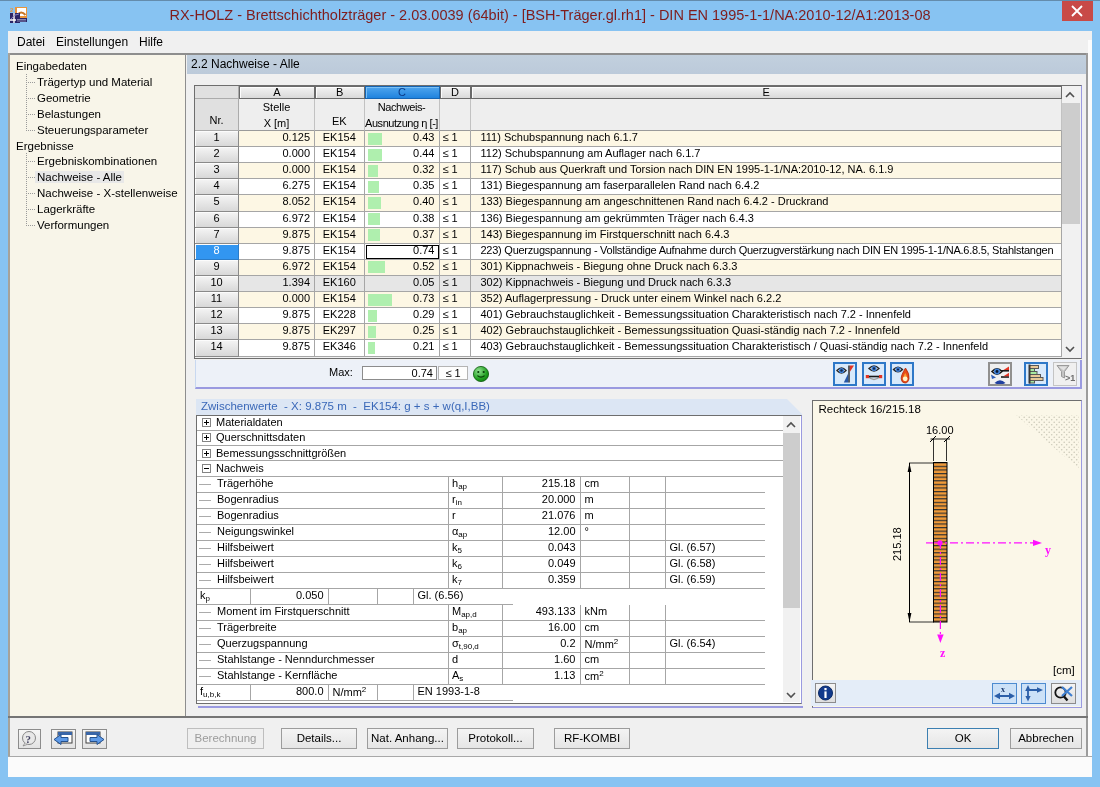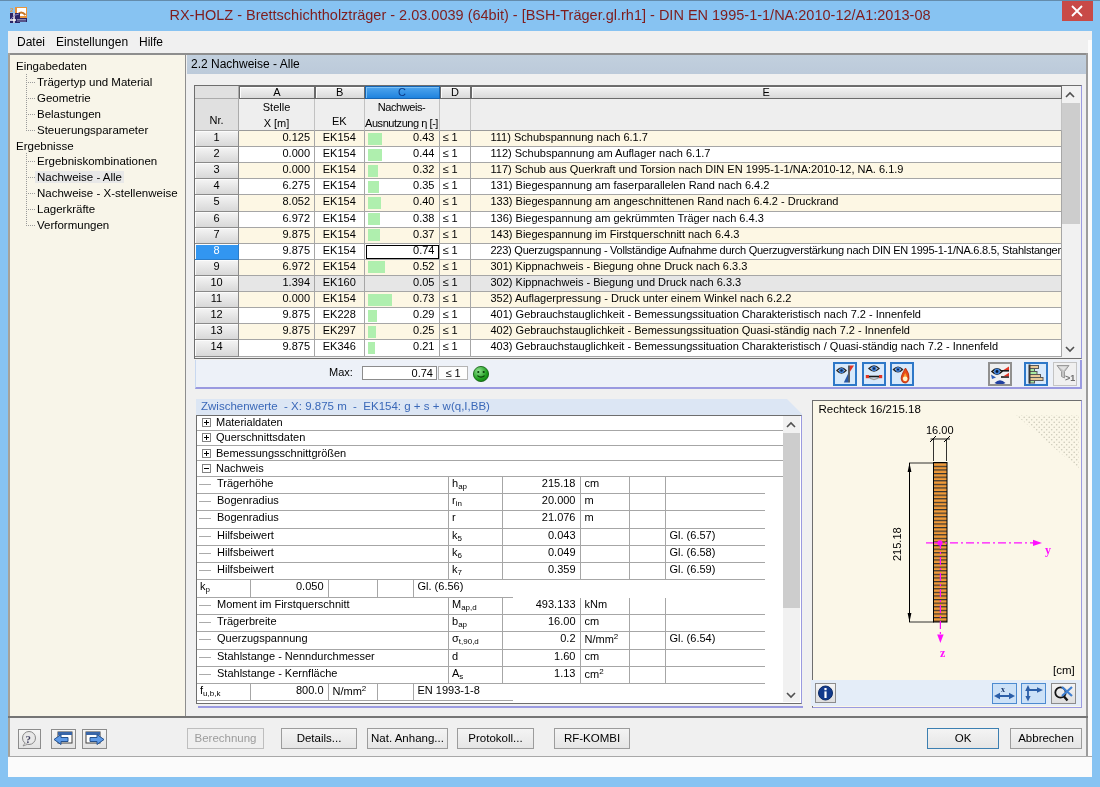--- a/index.html
+++ b/index.html
@@ -45,21 +45,21 @@
 .w0{width:44px}.w1{width:76px}.w2{width:49.5px}.w3{width:75px}.w4{width:31px}.w5{width:591.5px}
 #tbody { position:absolute; left:0; top:45px; width:867px; height:225.5px; display:flex; flex-direction:column; }
 .trow { flex:1; display:flex; }
 .trow .cell { background:#fff; }
 .trow.odd .cell { background:#FDF7E4; }
 .trow.gray .cell { background:#E6E6E6; }
 .nr { background:linear-gradient(#F5F5F5,#D8D8D8) !important; border-right:1px solid #8A8A8A; border-bottom:1px solid #8A8A8A; box-shadow:inset 1px 1px 0 #FCFCFC; text-align:center; }
 .nrsel { background:#3296F1 !important; color:#fff; border-right:1px solid #2B7CC8; border-bottom:1px solid #2B7CC8; }
 .ra { text-align:right; padding-right:4px; }
 .ct { text-align:center; }
-.le { padding-left:20px; }
+.le { padding-left:10px; }
 .cbar { position:relative; }
 .gbar { position:absolute; left:3px; top:1.5px; bottom:1.5px; background:#AFEFAE; }
 .csel { outline:1.5px solid #000; outline-offset:-2px; }
 .dle { padding-left:3px; }
 
 
 .sbar { position:absolute; background:#F1F1F1; }
 .sarrow { position:absolute; left:0; width:100%; height:17px; background:#F1F1F1; }
 .sarrow svg { position:absolute; left:3px; top:5px; }
 .sthumb { position:absolute; left:0; width:100%; background:#CDCDCD; }
@@ -463,20 +463,28 @@
         </div>
 <div class="zrow">
           <div class="zc z0"><i class="zdash"></i>Bogenradius</div>
           <div class="zc z1">r</div>
           <div class="zc z2">21.076</div>
           <div class="zc z3">m</div>
           <div class="zc z4"></div>
           <div class="zc z5"></div>
         </div>
 <div class="zrow">
+          <div class="zc z0"><i class="zdash"></i>Neigungswinkel</div>
+          <div class="zc z1">α<sub class="s">ap</sub></div>
+          <div class="zc z2">12.00</div>
+          <div class="zc z3">°</div>
+          <div class="zc z4"></div>
+          <div class="zc z5"></div>
+        </div>
+<div class="zrow">
           <div class="zc z0"><i class="zdash"></i>Hilfsbeiwert</div>
           <div class="zc z1">k<sub class="s">5</sub></div>
           <div class="zc z2">0.043</div>
           <div class="zc z3"></div>
           <div class="zc z4"></div>
           <div class="zc z5">Gl. (6.57)</div>
         </div>
 <div class="zrow">
           <div class="zc z0"><i class="zdash"></i>Hilfsbeiwert</div>
           <div class="zc z1">k<sub class="s">6</sub></div>

